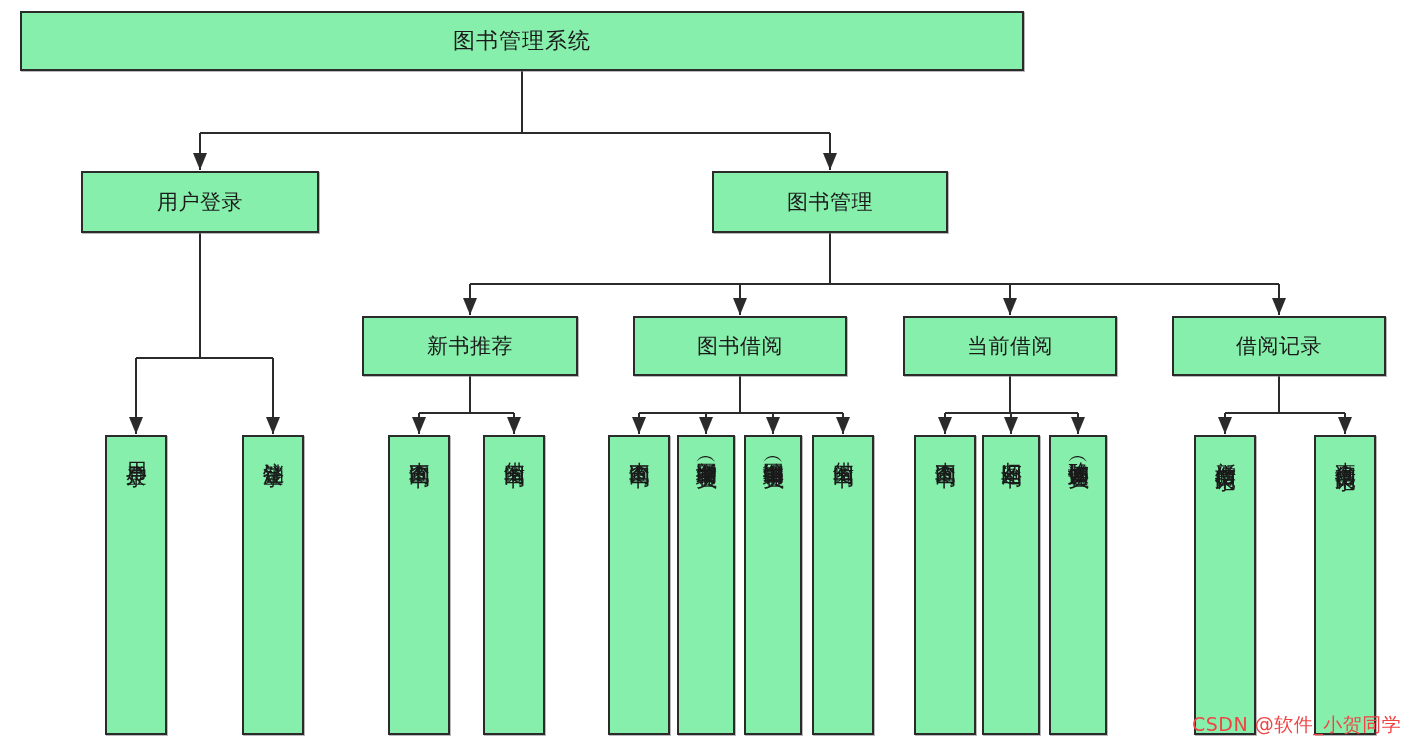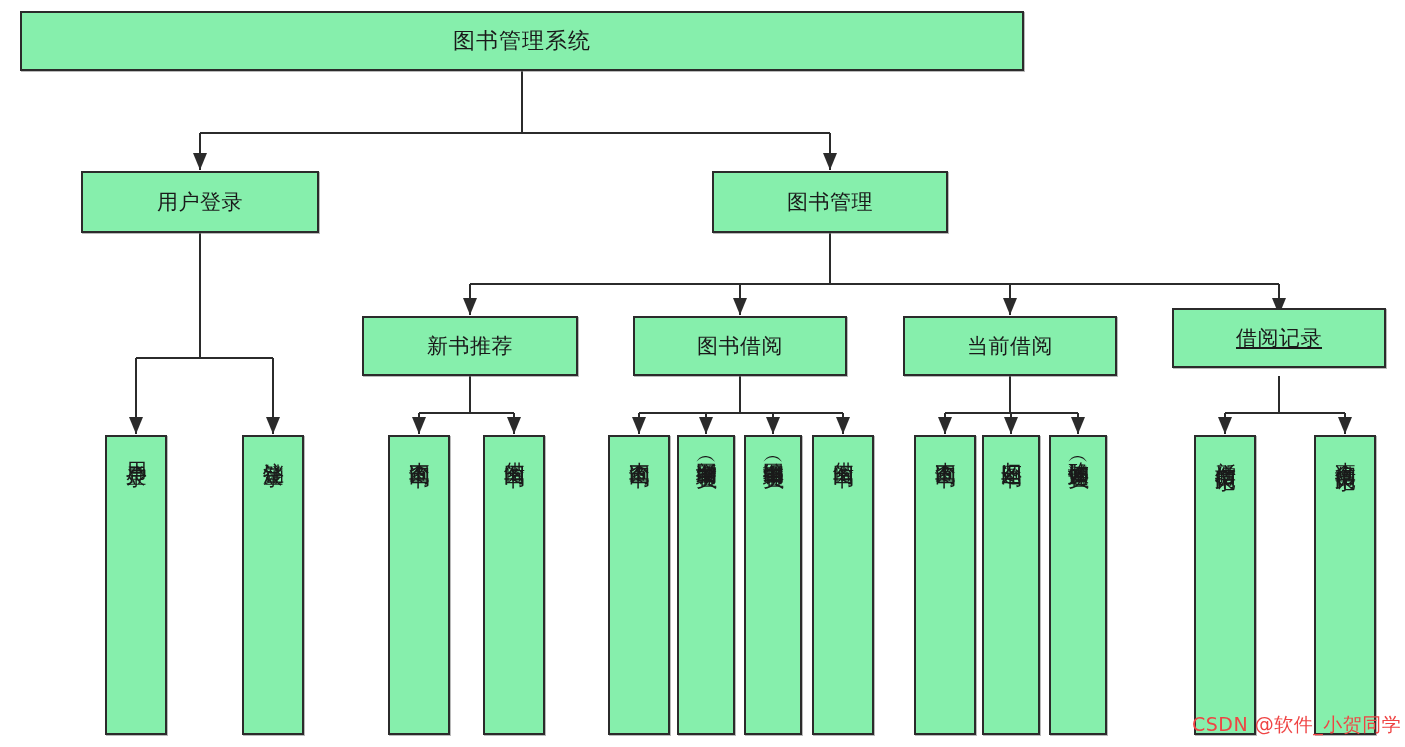--- a/index.html
+++ b/index.html
@@ -151,21 +151,21 @@
 
   <div class="node h" style="left: 362px; top: 316px; width: 216px; height: 60px;">
     <span class="lbl">新书推荐</span>
   </div>
   <div class="node h" style="left: 903px; top: 316px; width: 214px; height: 60px;">
     <span class="lbl">当前借阅</span>
   </div>
   <div class="node h" style="left: 633px; top: 316px; width: 214px; height: 60px;">
     <span class="lbl">图书借阅</span>
   </div>
-  <div class="node h" style="left: 1172px; top: 308px; width: 214px; height: 60px; text-decoration: underline;">
+  <div class="node h" style="left: 1172px; top: 316px; width: 214px; height: 60px;">
     <span class="lbl">借阅记录</span>
   </div>
 
   <div class="node v" style="left: 105px; top: 435px; width: 62px; height: 300px;">
     <span class="lbl">用户登录</span>
   </div>
   <div class="node v" style="left: 242px; top: 435px; width: 62px; height: 300px;">
     <span class="lbl">注销登录</span>
   </div>
 

